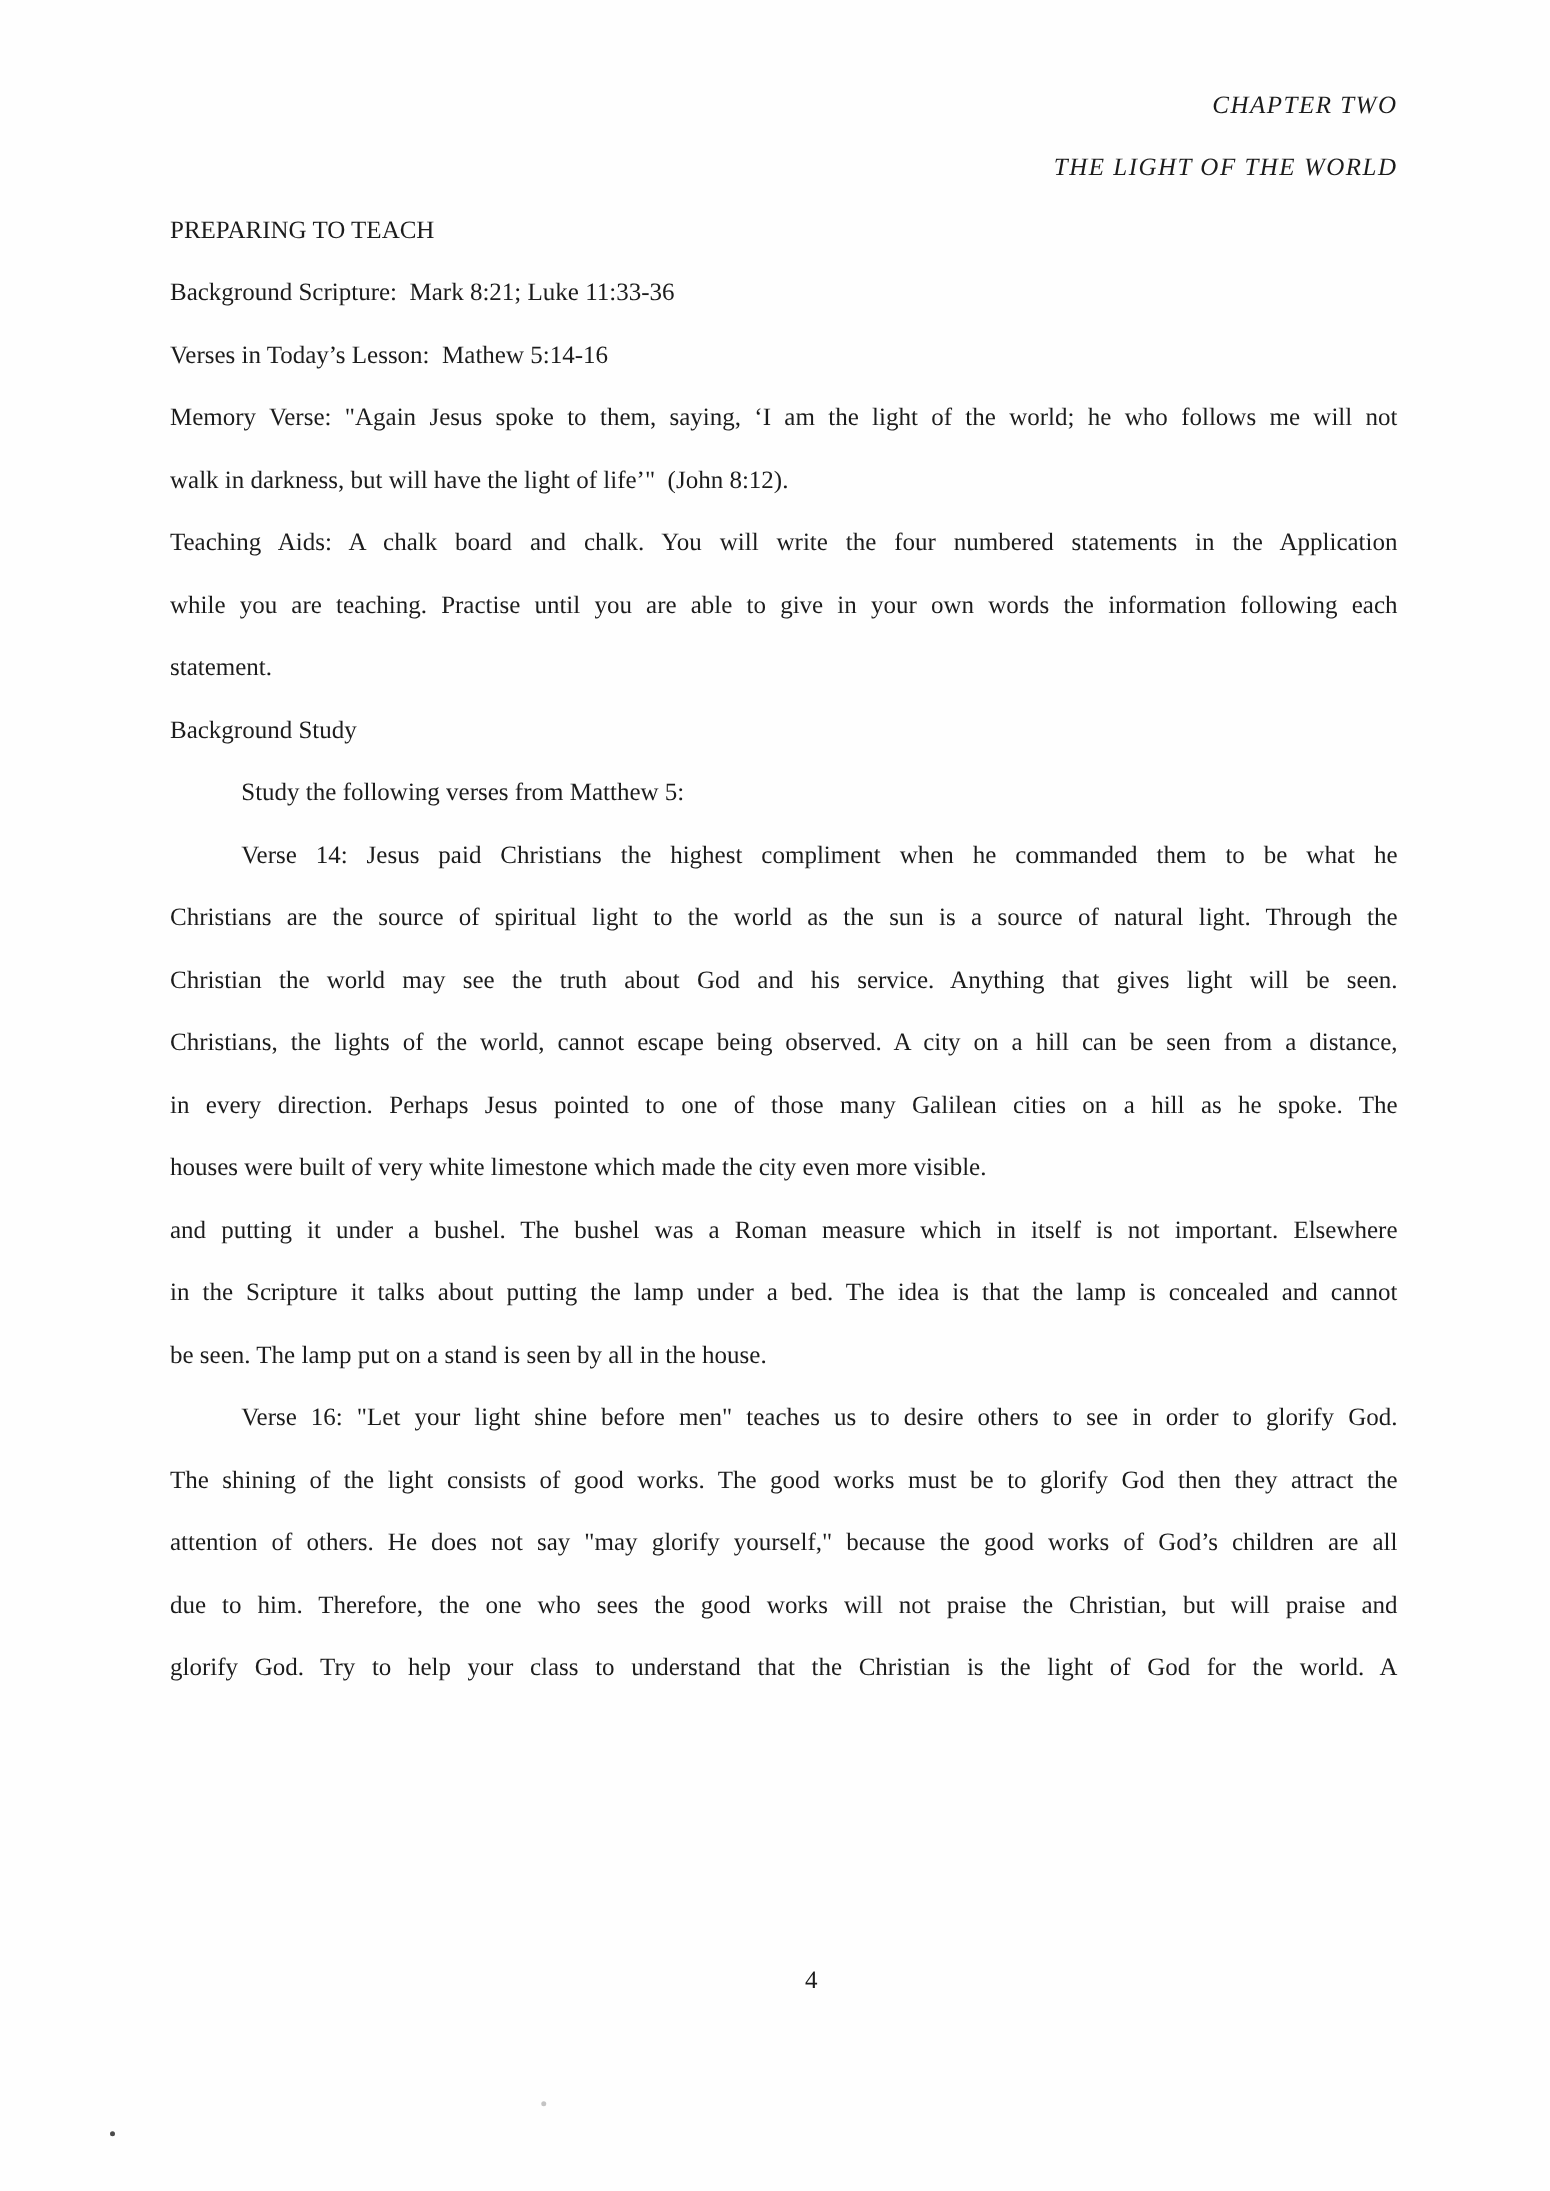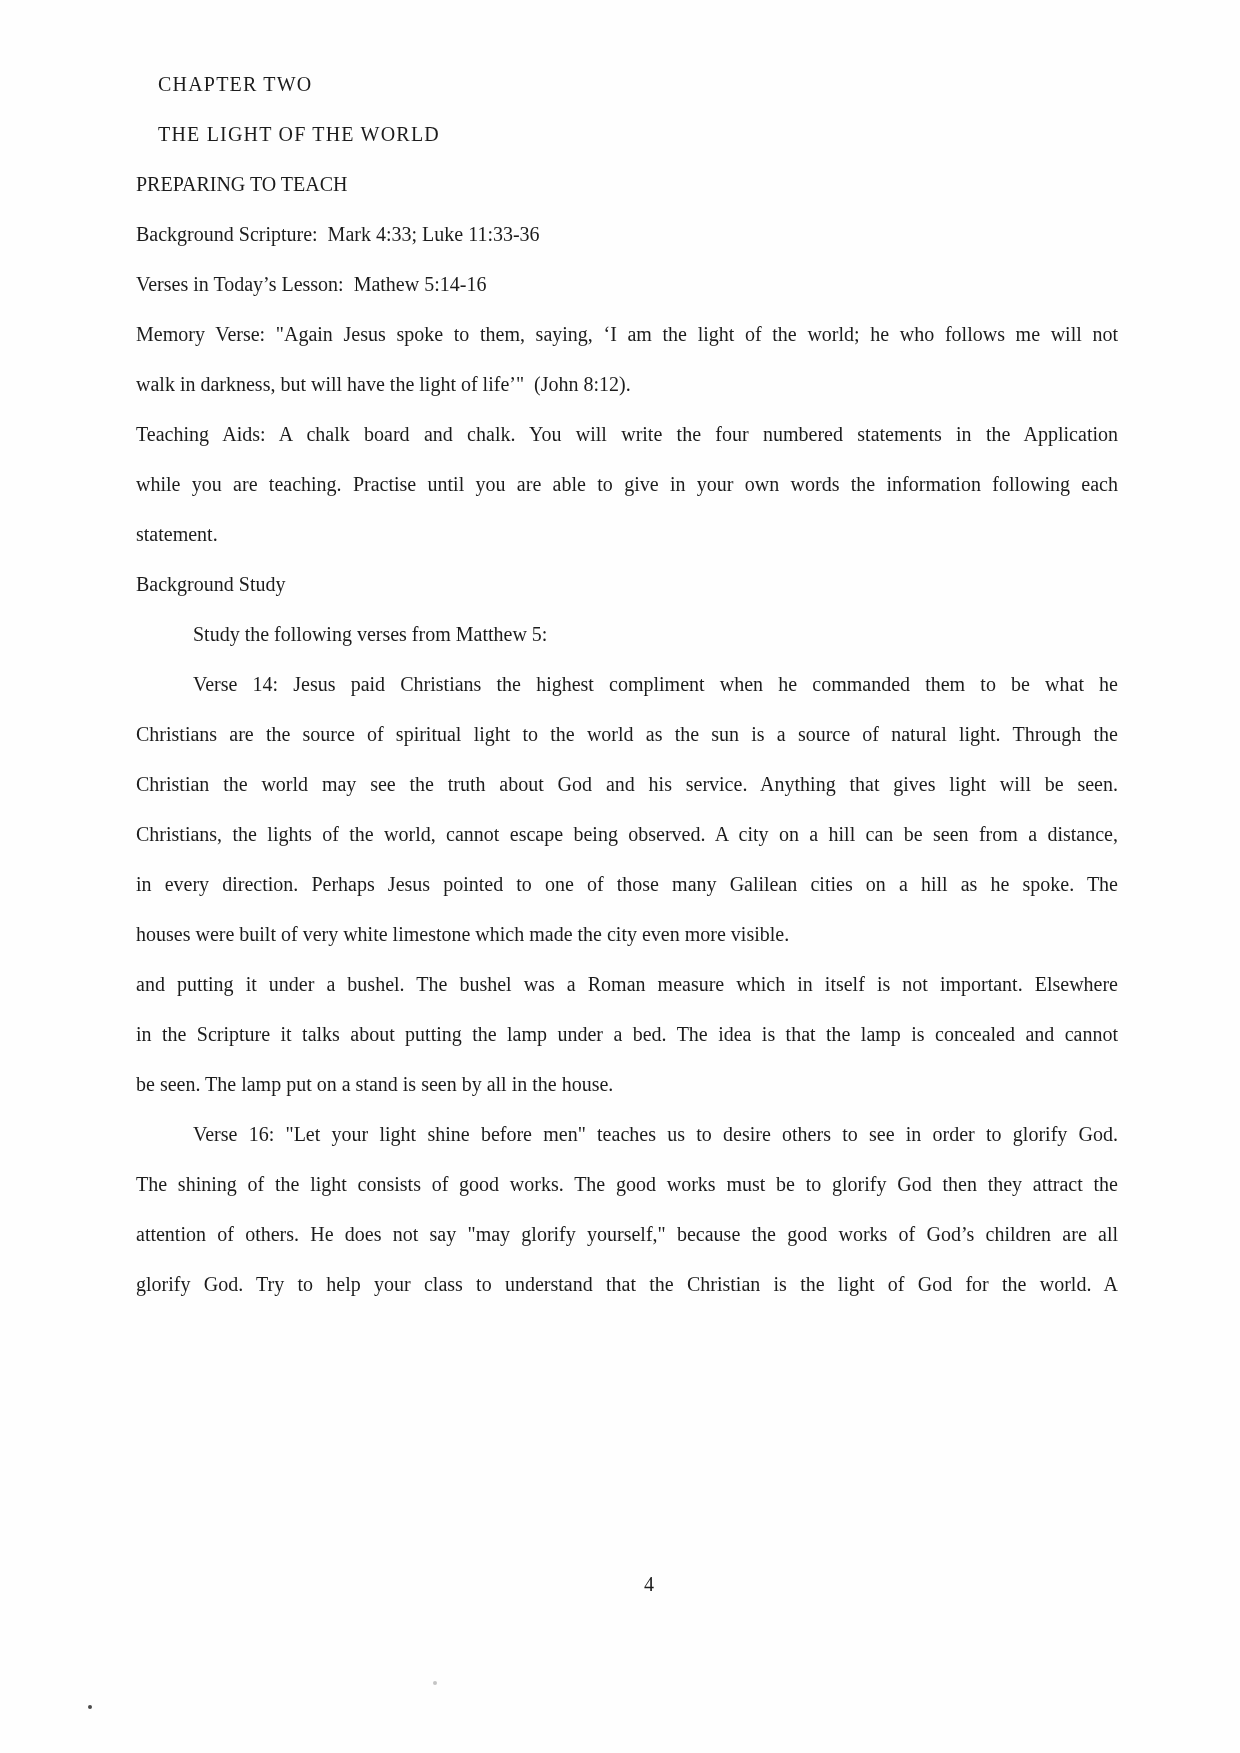--- a/index.html
+++ b/index.html
@@ -27,23 +27,24 @@
     width: 982px;
   }
   .ln {
     height: 50px;
     line-height: 50px;
     font-size: 20px;
     color: #1c1c1c;
   }
   
   .center {
-    text-align: left;
+    text-align: right;
     padding-left: 22px;
     letter-spacing: 1.2px;
+    font-style: italic;
   }
   
   .plain {
     white-space: pre;
   }
   
   .fill {
     white-space: nowrap;
     text-align: justify;
     text-align-last: justify;
@@ -85,41 +86,42 @@
 </style>
 </head>
 <body>
 
 <div class="page">
 
   <div class="textcol">
     <div class="ln center">CHAPTER TWO</div>
     <div class="ln center">THE LIGHT OF THE WORLD</div>
     <div class="ln plain">PREPARING TO TEACH</div>
-    <div class="ln plain">Background Scripture:  Mark 4:33; Luke 11:33-36</div>
+    <div class="ln plain">Background Scripture:  Mark 8:21; Luke 11:33-36</div>
     <div class="ln plain">Verses in Today’s Lesson:  Mathew 5:14-16</div>
     <div class="ln fill">Memory Verse: "Again Jesus spoke to them, saying, ‘I am the light of the world; he who follows me will not</div>
     <div class="ln plain">walk in darkness, but will have the light of life’"  (John 8:12).</div>
     <div class="ln fill">Teaching Aids: A chalk board and chalk. You will write the four numbered statements in the Application</div>
     <div class="ln fill">while you are teaching. Practise until you are able to give in your own words the information following each</div>
     <div class="ln plain">statement.</div>
     <div class="ln plain">Background Study</div>
     <div class="ln plain indent">Study the following verses from Matthew 5:</div>
     <div class="ln fill indent">Verse 14:  Jesus paid Christians the highest compliment when he commanded them to be what he</div>
     <div class="ln fill">Christians are the source of spiritual light to the world as the sun is a source of natural light. Through the</div>
     <div class="ln fill">Christian the world may see the truth about God and his service. Anything that gives light will be seen.</div>
     <div class="ln fill">Christians, the lights of the world, cannot escape being observed. A city on a hill can be seen from a distance,</div>
     <div class="ln fill">in every direction. Perhaps Jesus pointed to one of those many Galilean cities on a hill as he spoke. The</div>
     <div class="ln plain">houses were built of very white limestone which made the city even more visible.</div>
     <div class="ln fill">and putting it under a bushel. The bushel was a Roman measure which in itself is not important.  Elsewhere</div>
     <div class="ln fill">in the Scripture it talks about putting the lamp under a bed. The idea is that the lamp is concealed and cannot</div>
     <div class="ln plain">be seen. The lamp put on a stand is seen by all in the house.</div>
     <div class="ln fill indent">Verse 16:  "Let your light shine before men" teaches us to desire others to see in order to glorify God.</div>
     <div class="ln fill">The shining of the light consists of good works. The good works must be to glorify God then they attract the</div>
     <div class="ln fill">attention of others. He does not say "may glorify yourself," because the good works of God’s children are all</div>
+    <div class="ln fill">due to him. Therefore, the one who sees the good works will not praise the Christian, but will praise and</div>
     <div class="ln fill">glorify God. Try to help your class to understand that the Christian is the light of God for the world. A</div>
   </div>
 
   <div class="pagenum">4</div>
 
   <div class="speck speck-1"></div>
   <div class="speck speck-2"></div>
 
 </div>
 

